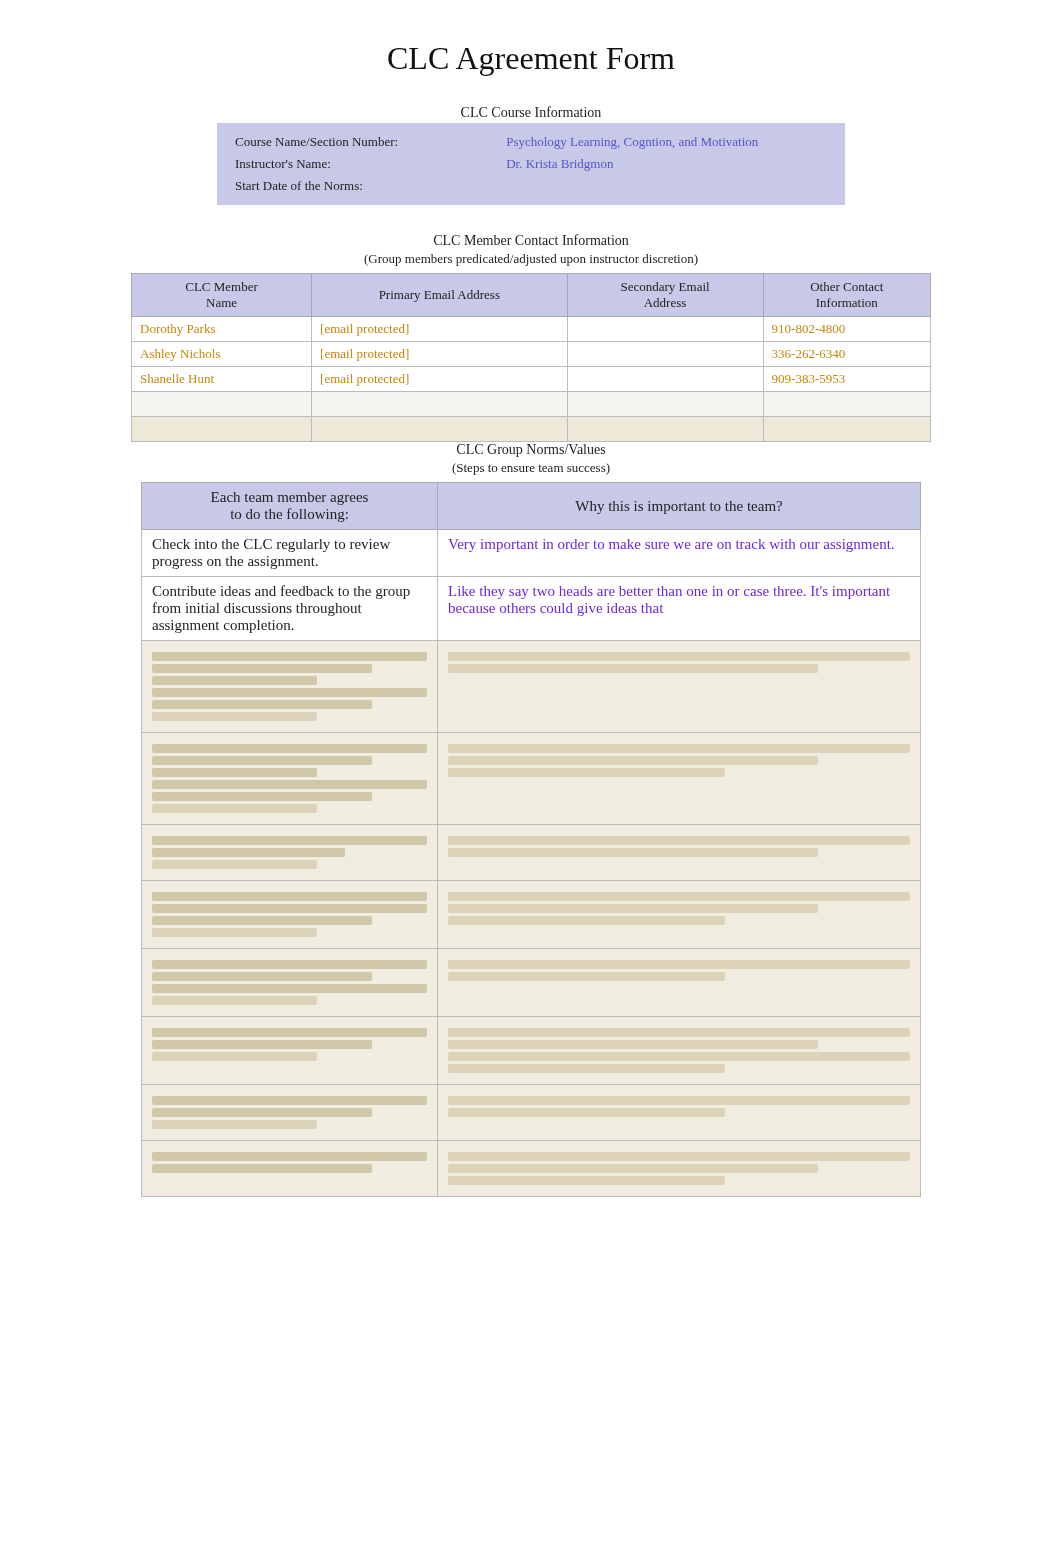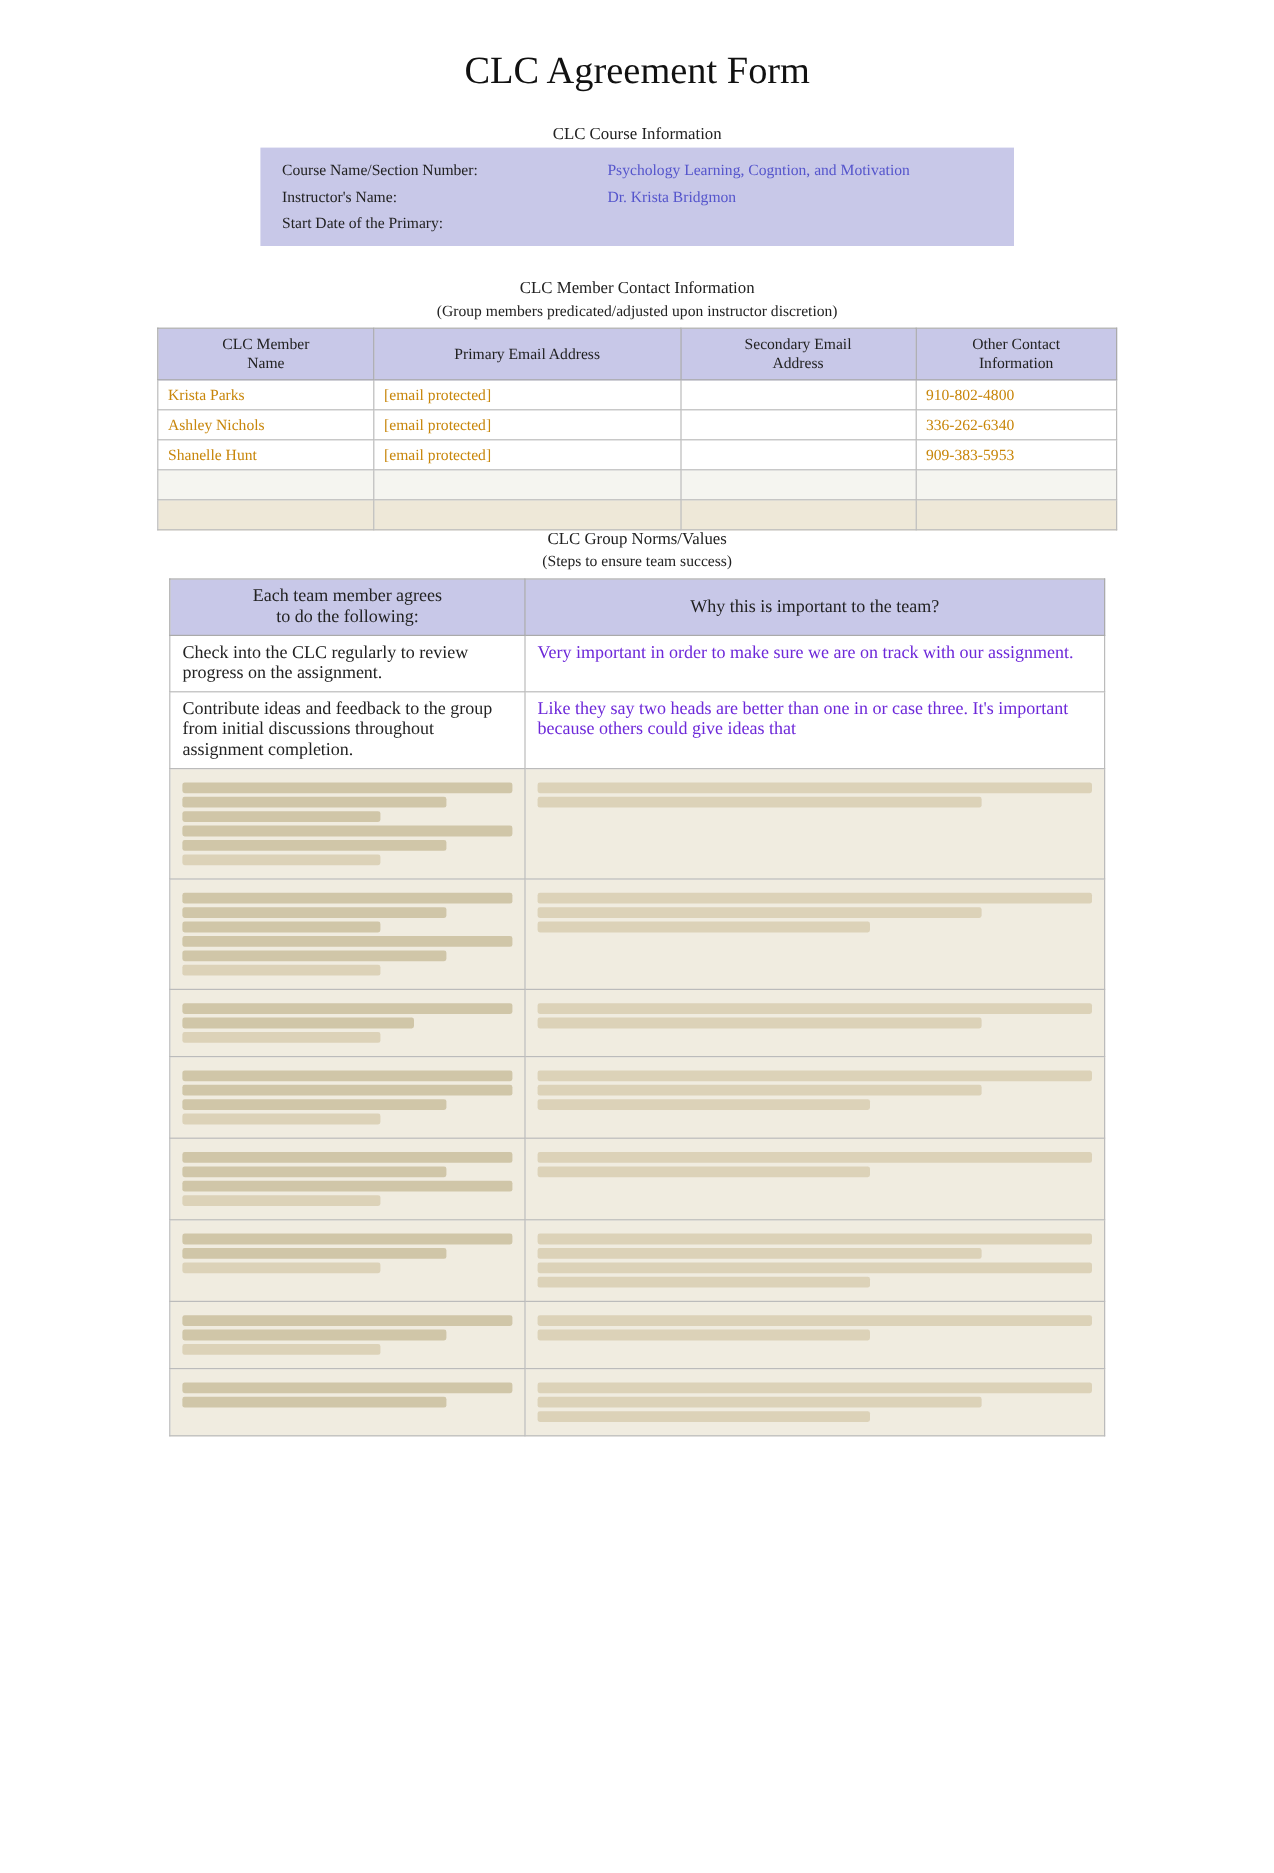--- a/index.html
+++ b/index.html
@@ -171,21 +171,21 @@
       <tbody>
           <tr>
         <td class="label-cell">Course Name/Section Number:</td>
         <td class="value-cell">Psychology Learning, Cogntion, and Motivation</td>
       </tr>
       <tr>
         <td class="label-cell">Instructor's Name:</td>
         <td class="value-cell">Dr. Krista Bridgmon</td>
       </tr>
       <tr>
-        <td class="label-cell">Start Date of the Primary:</td>
+        <td class="label-cell">Start Date of the Norms:</td>
         <td class="value-cell"></td>
       </tr>
     </tbody>
       </table>
   </div>
 </div>
 
 <div class="section member-section">
   <div class="section-title">CLC Member Contact Information</div>
   <div class="section-subtitle">(Group members predicated/adjusted upon instructor discretion)</div>
@@ -193,21 +193,21 @@
     <thead>
       <tr>
         <th>CLC Member<br>Name</th>
         <th>Primary Email Address</th>
         <th>Secondary Email<br>Address</th>
         <th>Other Contact<br>Information</th>
       </tr>
     </thead>
     <tbody id="member-tbody">
     <tr>
-      <td>Krista Parks</td>
+      <td>Dorothy Parks</td>
       <td>[email protected]</td>
       <td></td>
       <td>910-802-4800</td>
     </tr>
         <tr>
       <td>Ashley Nichols</td>
       <td>[email protected]</td>
       <td></td>
       <td>336-262-6340</td>
     </tr>

